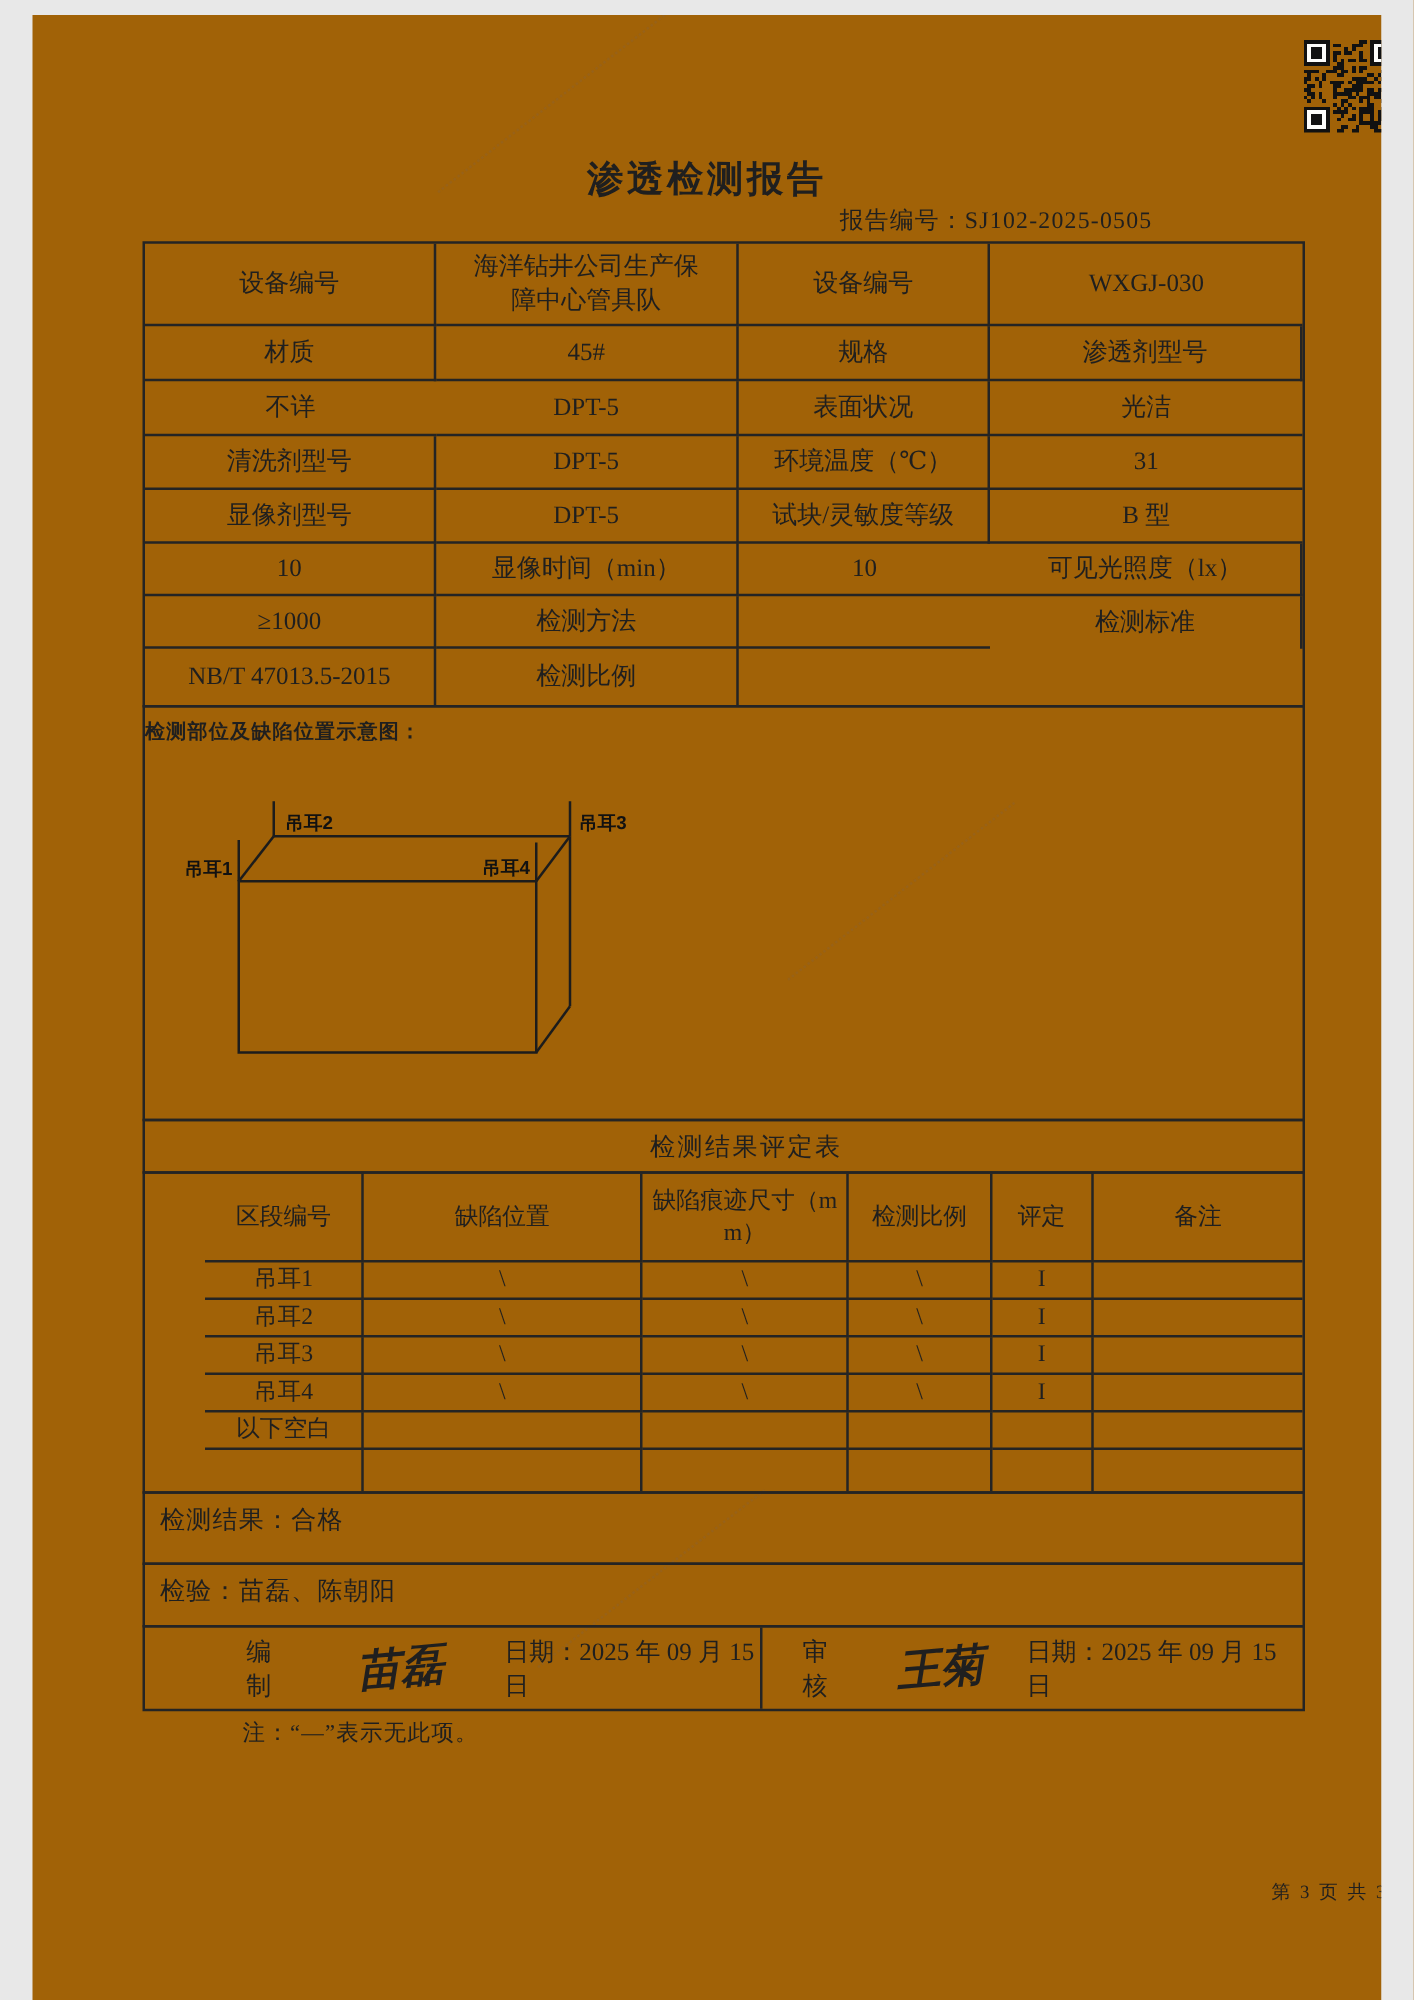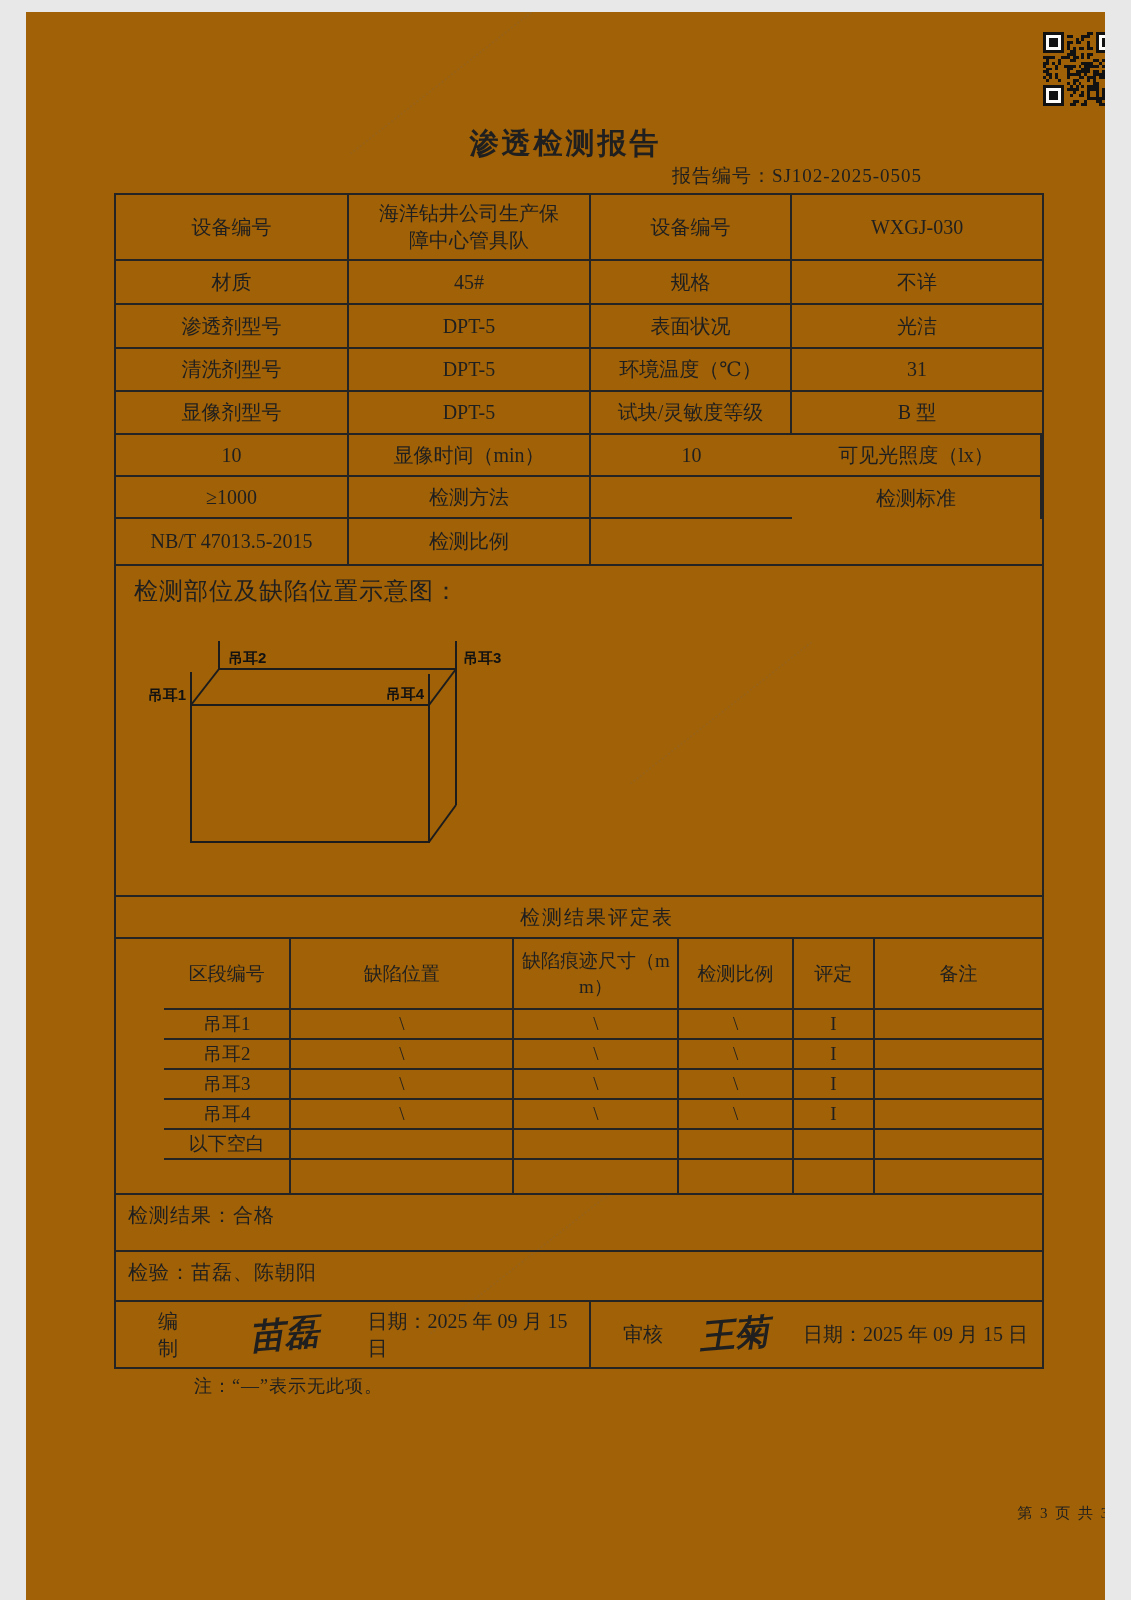--- a/index.html
+++ b/index.html
@@ -36,37 +36,37 @@
     word-break:break-all;padding:2px 6px;box-sizing:border-box;
   }
   .cell.wrapv{padding:18px 26px;}
   .br0{border-right:none;}
   .bb0{border-bottom:none;}
   
   .info-grid{grid-template-columns:234fr 243fr 202fr 251fr;
              grid-template-rows:66px 44px 44px 43px 43px 42px 42px 1fr;}
   
   .diagram-section{height:333px;}
-  .diagram-heading{font-size:24px;padding:9px 18px;letter-spacing:1px;}
+  .diagram-heading{font-size:16px;padding:9px 0;letter-spacing:1px;font-weight:bold;}
   .diagram-svg{position:absolute;left:20px;top:46px;}
   .diagram-svg line,.diagram-svg rect,.diagram-svg path{
     stroke:#1c1c1c;stroke-width:2;fill:none;}
   .diagram-svg text{
     font-size:15px;font-weight:bold;fill:#111;
     font-family:"Liberation Sans","DejaVu Sans",sans-serif;}
   
   .results-title-row{display:flex;align-items:center;justify-content:center;
     height:100%;font-size:20px;letter-spacing:2px;}
   .results-grid{grid-template-columns:135fr 236fr 175fr 121fr 86fr 177fr;
                 grid-template-rows:71px 30px 30px 30px 30px 30px 1fr;padding-left:48px;}
   .results-grid .cell{font-size:19px;padding:2px 4px;}
   .slash-cell{font-size:20px;}
   .summary-row{padding:7px 12px;font-size:20px;letter-spacing:1px;}
   
-  .signoff-grid{grid-template-columns:477fr 453fr;}
+  .signoff-grid{grid-template-columns:477fr 453fr;padding-left:39px;}
   .sign-cell{display:flex;align-items:center;
     border-right:2px solid #242424;font-size:20px;box-sizing:border-box;}
   .signature{
     font-size:35px;font-weight:600;font-style:italic;
     transform:rotate(-5deg);white-space:nowrap;line-height:1;
   }
   .table-note{position:absolute;left:168px;top:1362px;font-size:18px;letter-spacing:1px;}
   .page-footer{position:absolute;left:0;top:1492px;width:100%;
     text-align:right;font-size:15px;letter-spacing:2px;padding-left:28px;}
   .qr{position:absolute;left:1017px;top:20px;}
@@ -97,23 +97,23 @@
   <div class="section" style="top:181px;height:373px;">
     <div class="grid info-grid">
       <div class="cell">设备编号</div>
       <div class="cell wrapv">海洋钻井公司生产保障中心管具队</div>
       <div class="cell">设备编号</div>
       <div class="cell br0">WXGJ-030</div>
 
       <div class="cell">材质</div>
       <div class="cell">45#</div>
       <div class="cell">规格</div>
+      <div class="cell">渗透剂型号</div>
+
       <div class="cell br0">不详</div>
-
-      <div class="cell">渗透剂型号</div>
       <div class="cell">DPT-5</div>
       <div class="cell">表面状况</div>
       <div class="cell br0">光洁</div>
 
       <div class="cell">清洗剂型号</div>
       <div class="cell">DPT-5</div>
       <div class="cell">环境温度（℃）</div>
       <div class="cell br0">31</div>
 
       <div class="cell">显像剂型号</div>

